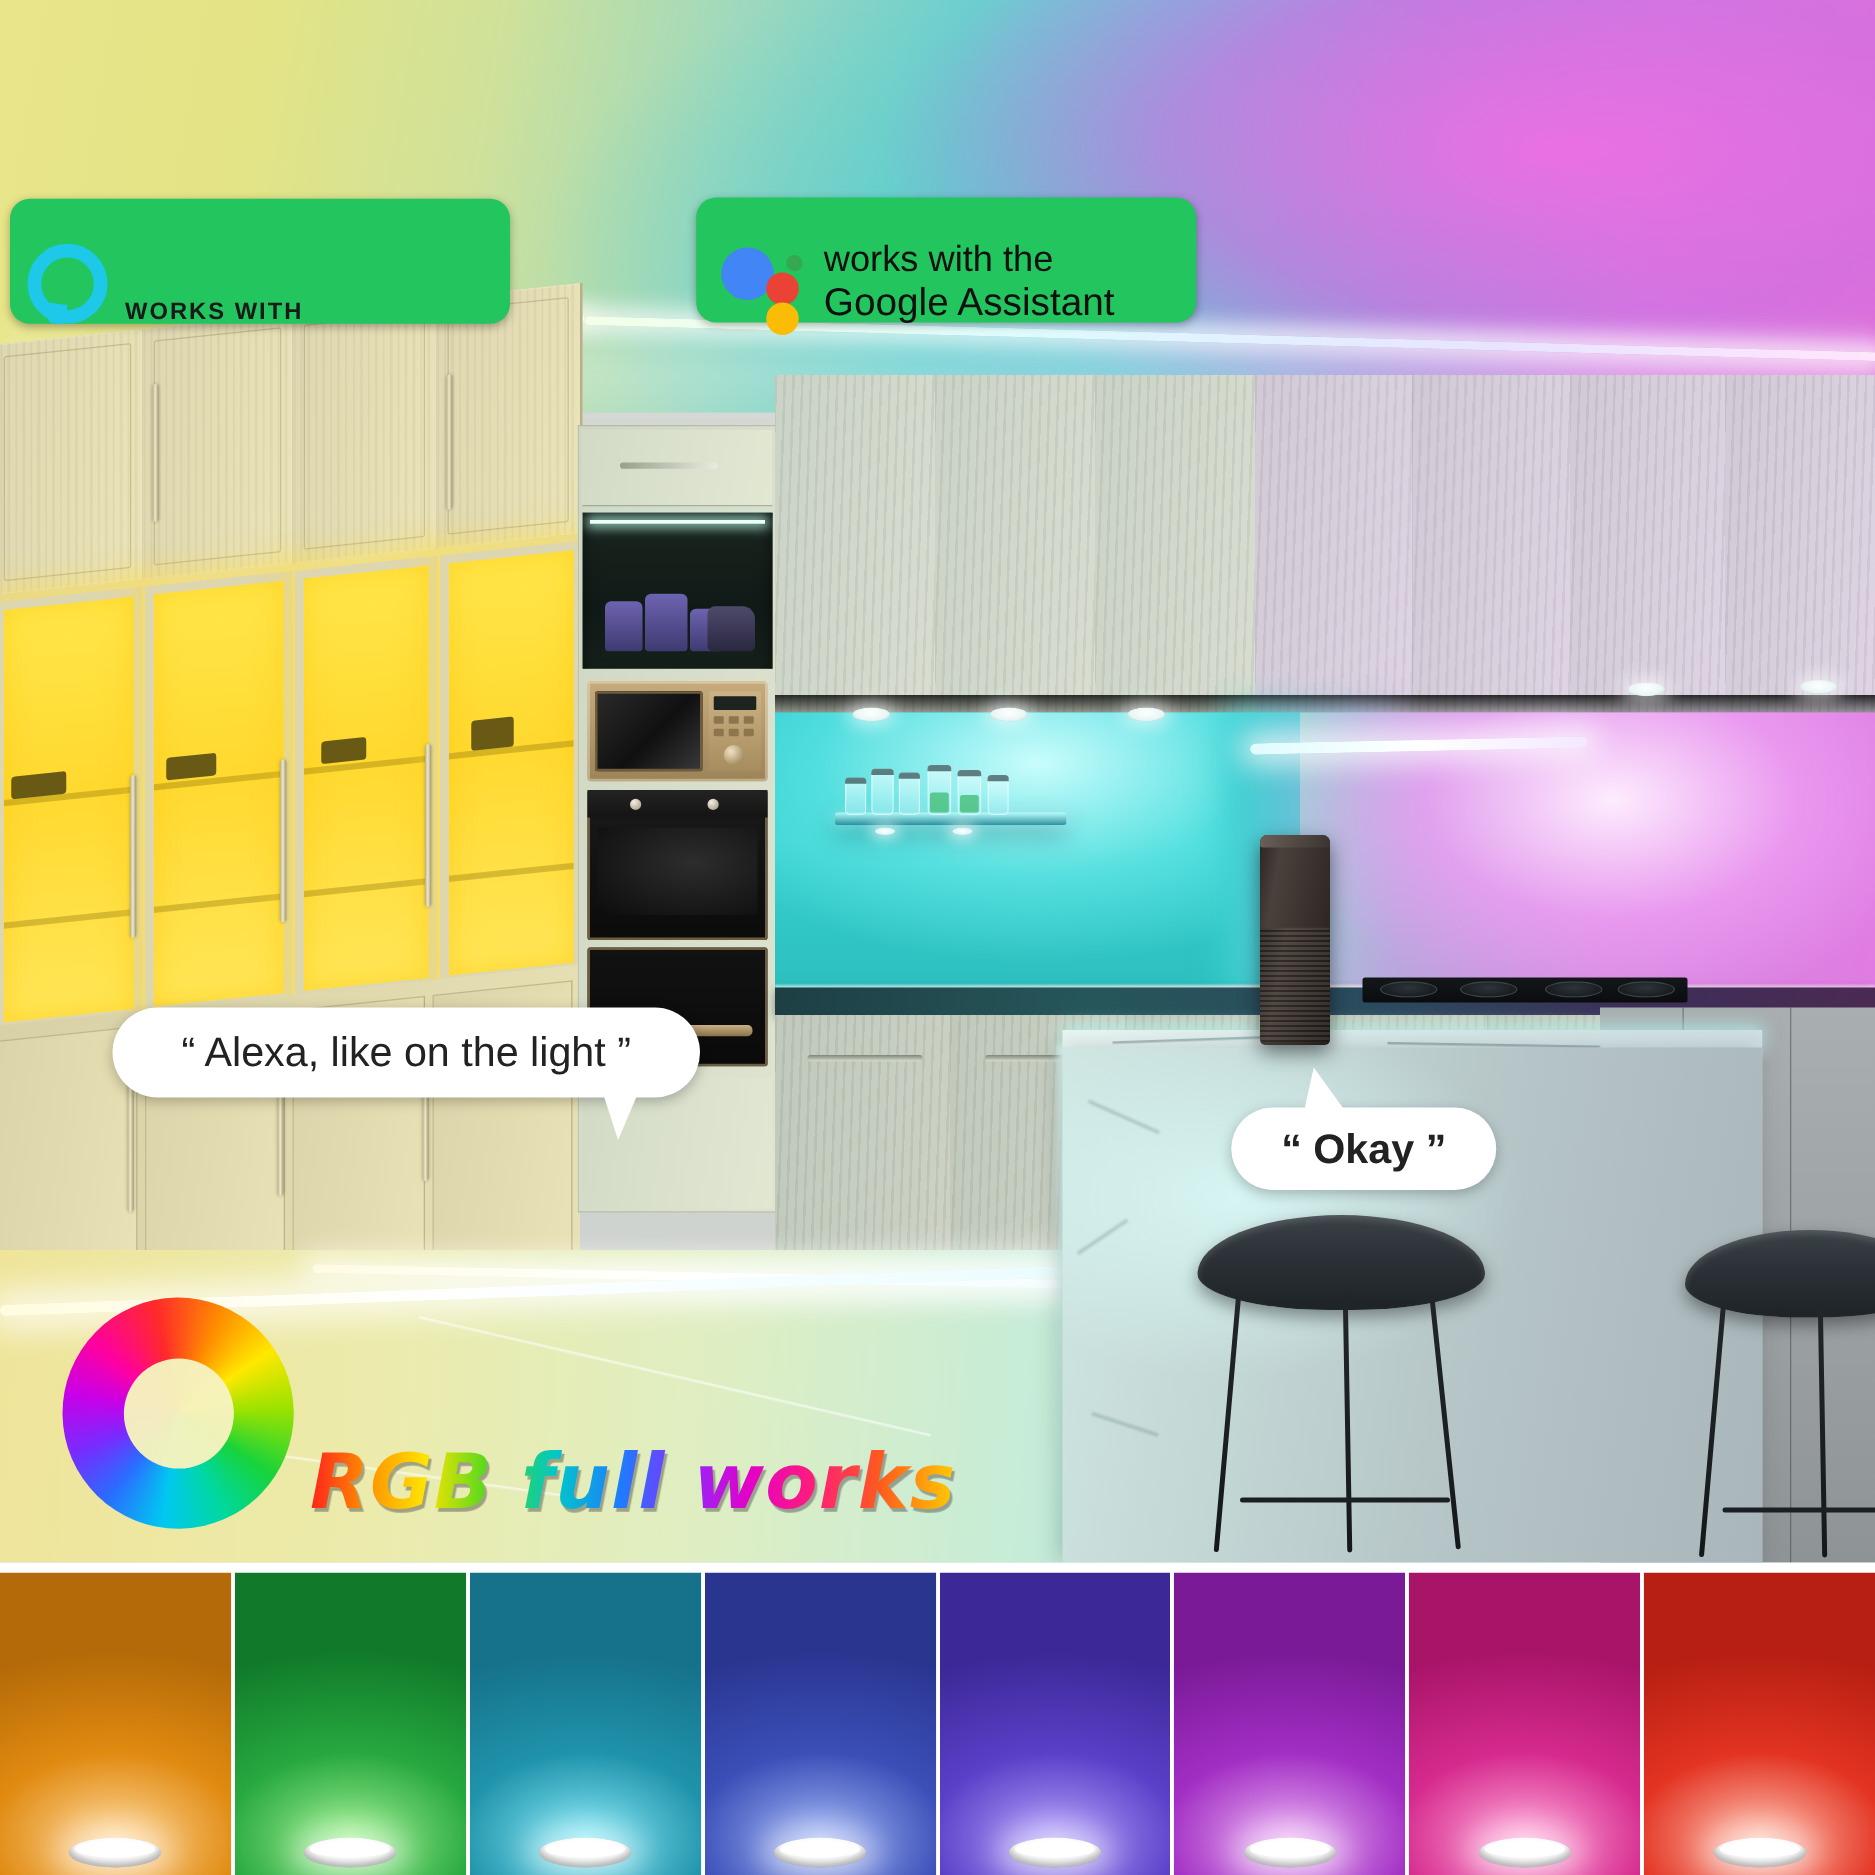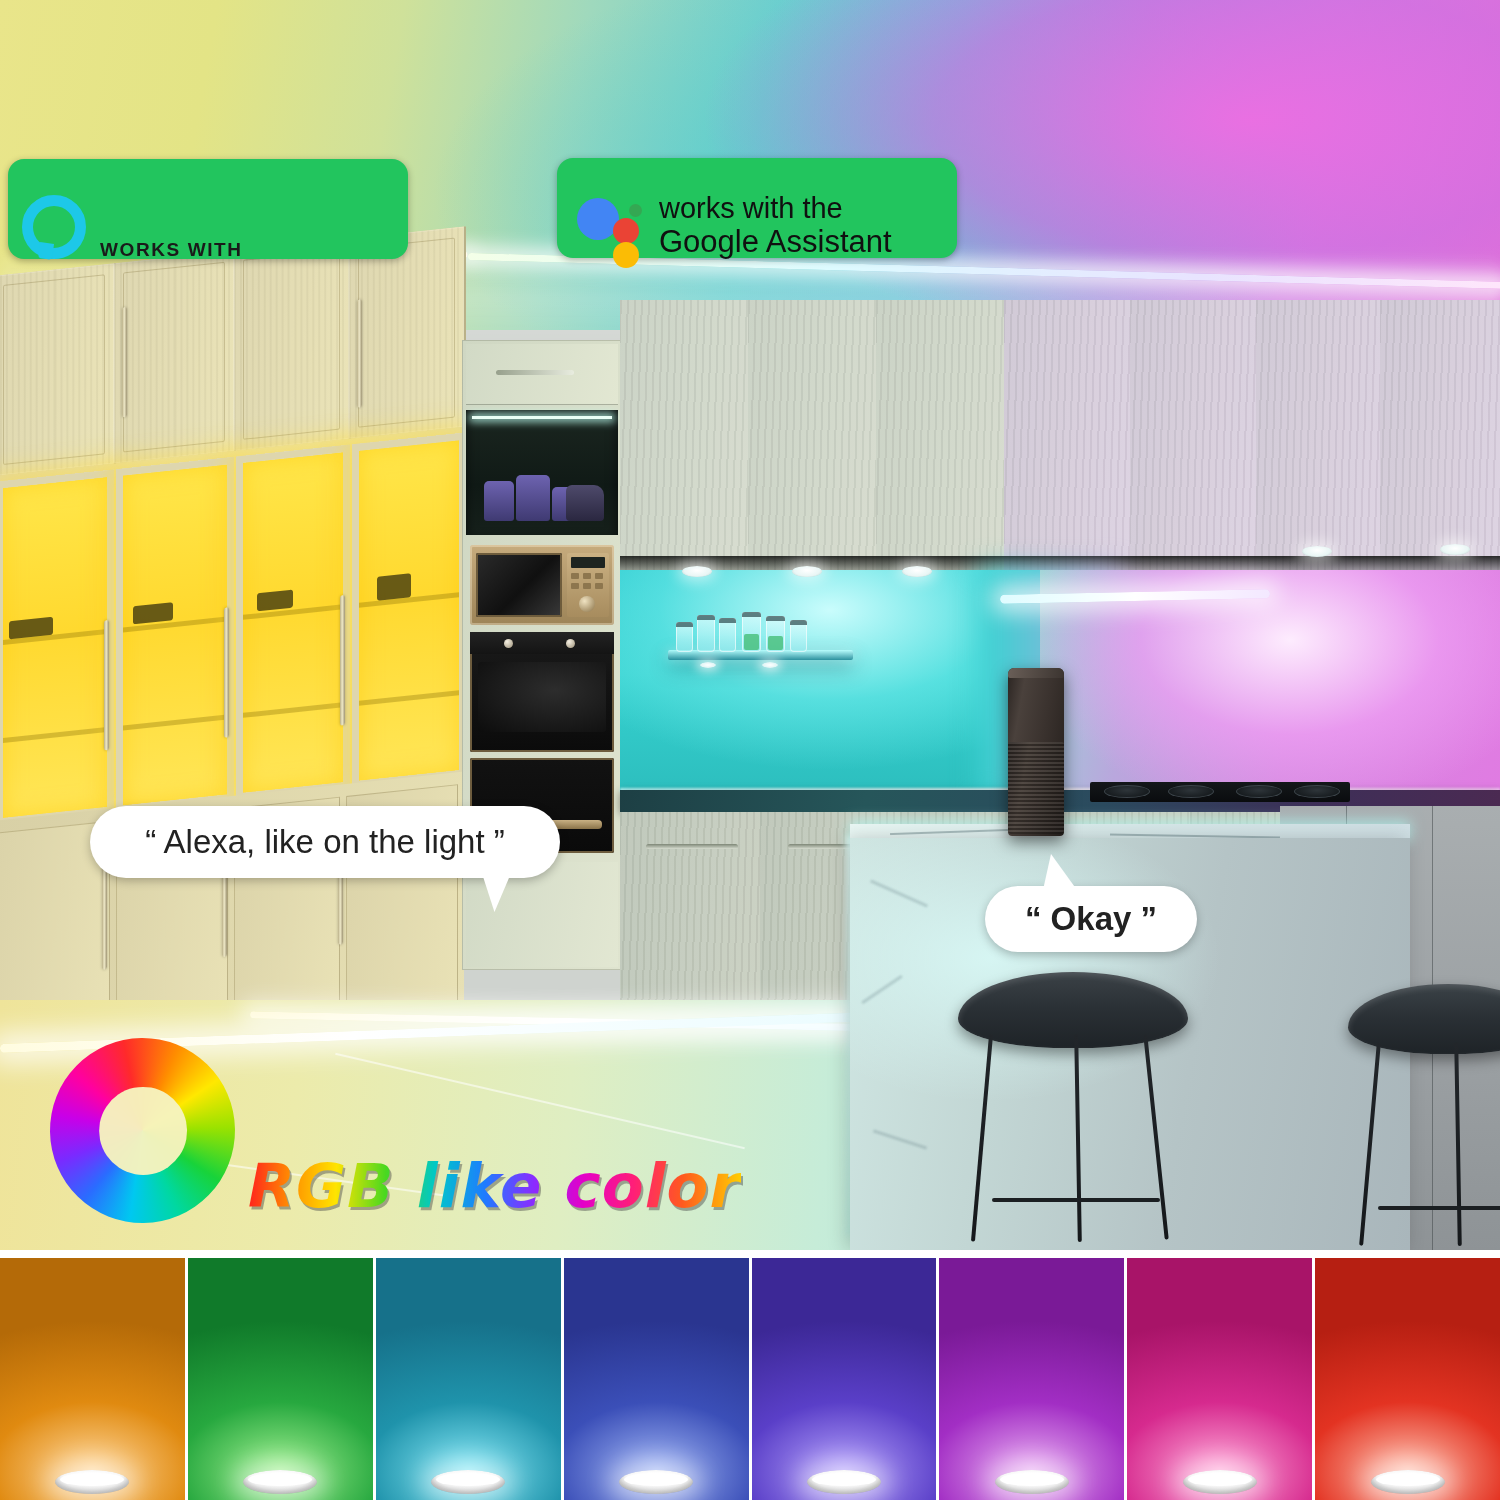--- a/index.html
+++ b/index.html
@@ -608,21 +608,21 @@
   <div class="bubble bubble-alexa">
     <span>“ Alexa, like on the light ”</span>
     <span class="tail"></span>
   </div>
   <div class="bubble bubble-okay">
     <span>“ Okay ”</span>
     <span class="tail"></span>
   </div>
 
   <div class="wheel"></div>
-  <div class="rgb-word">RGB like color</div>
+  <div class="rgb-word">RGB full works</div>
 
   <div class="swatch-strip" id="swatch-strip">
       <div class="swatch" title="Orange">
         <div class="sw-glow" style="background: radial-gradient(120% 62% at 50% 88%, rgb(255, 215, 154) 0%, rgb(224, 138, 16) 46%, rgb(180, 106, 8) 100%);"></div>
         <div class="sw-puck"></div>
       </div>
       <div class="swatch" title="Green">
         <div class="sw-glow" style="background: radial-gradient(120% 62% at 50% 88%, rgb(159, 240, 143) 0%, rgb(39, 168, 63) 46%, rgb(16, 122, 42) 100%);"></div>
         <div class="sw-puck"></div>
       </div>

